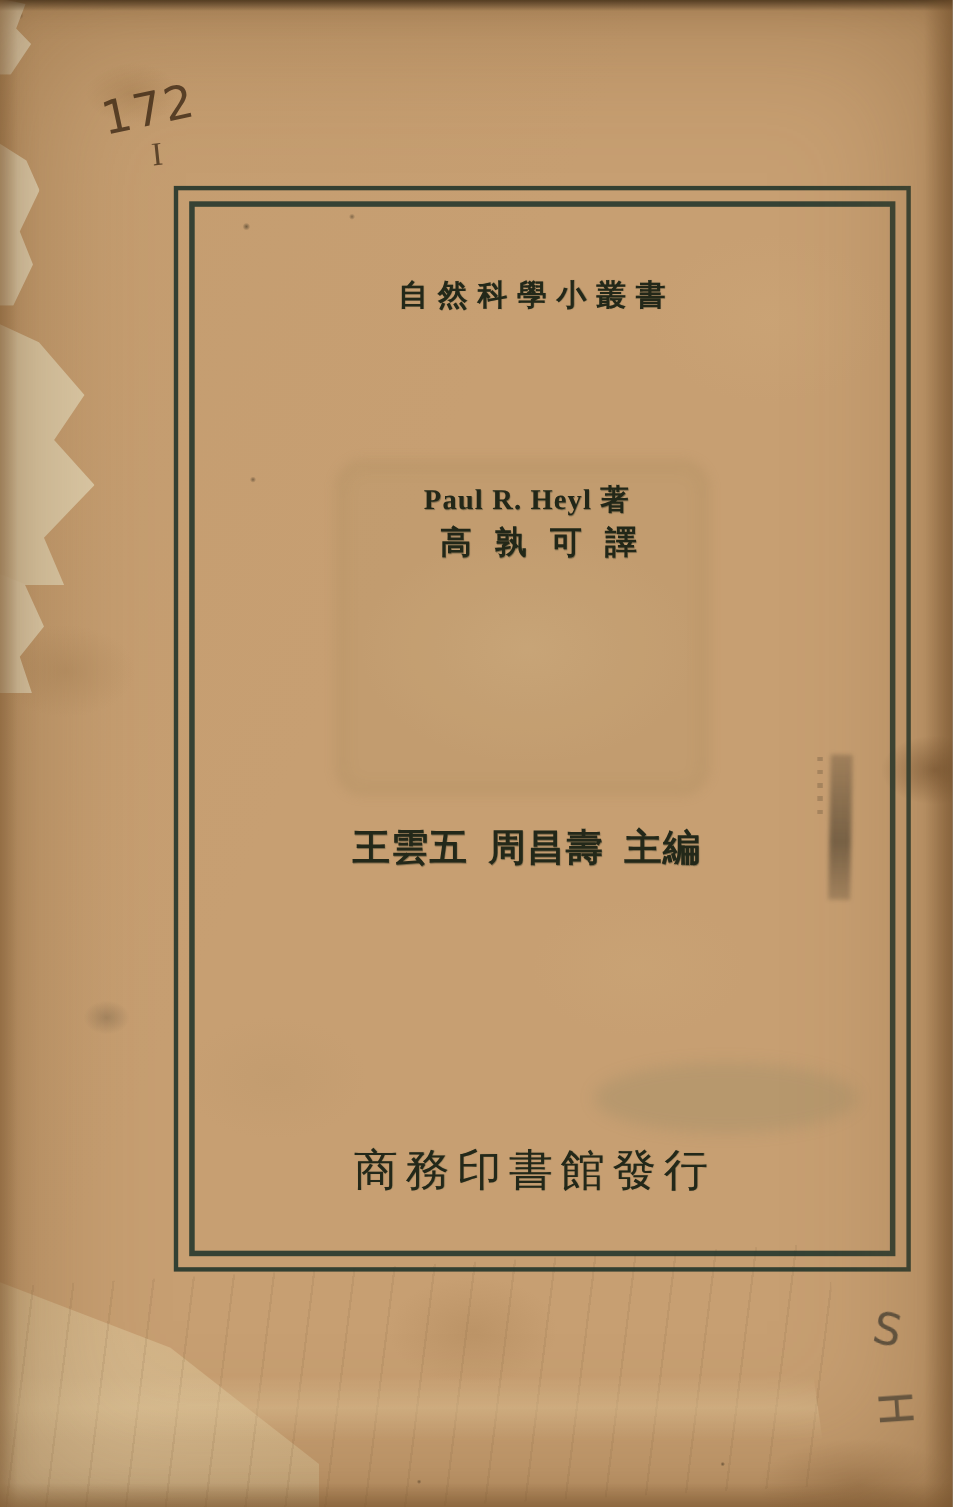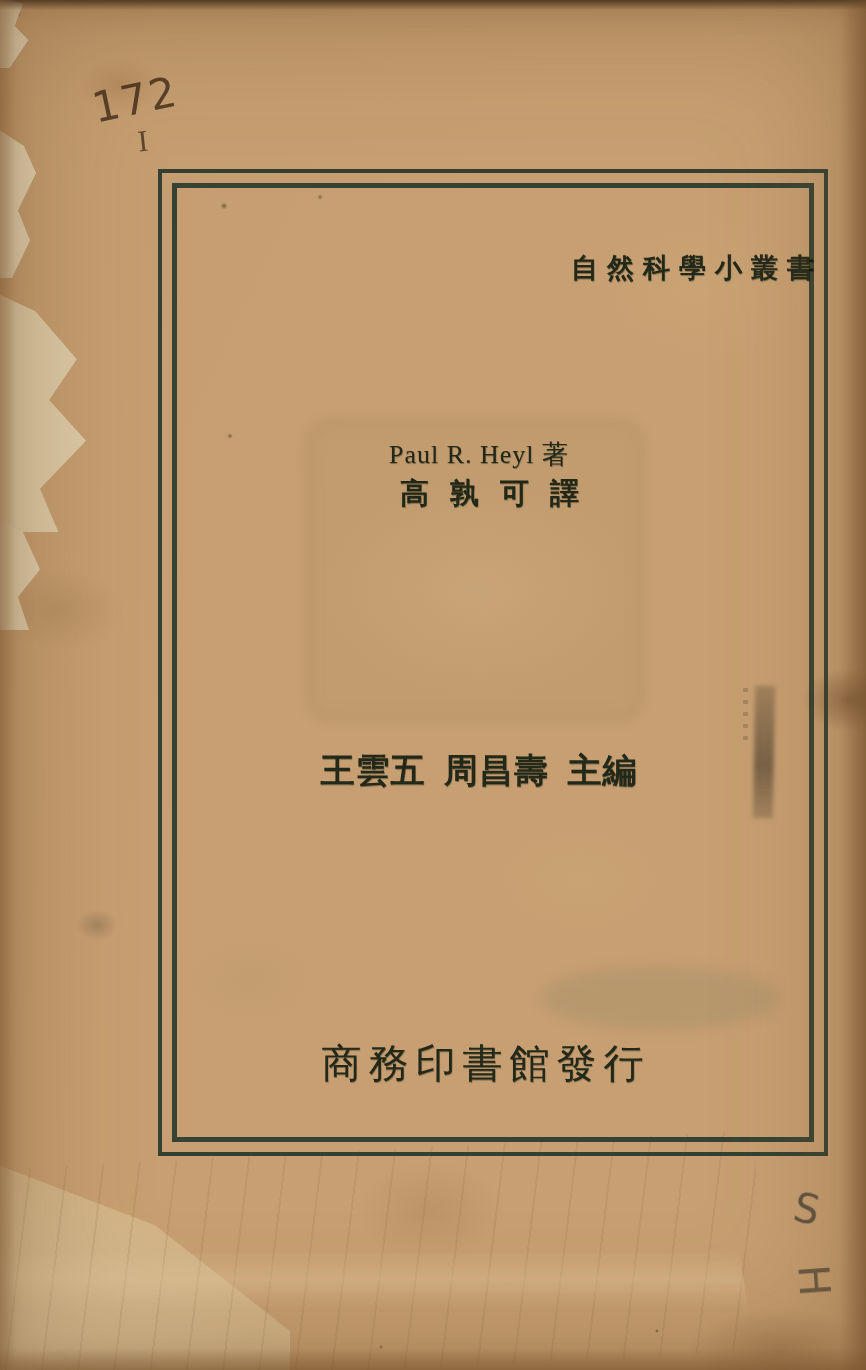--- a/index.html
+++ b/index.html
@@ -81,23 +81,23 @@
   .speck-trail{position:absolute;left:743px;top:688px;width:5px;height:60px;
     background:repeating-linear-gradient(180deg, rgba(60,50,35,0.5) 0 4px, transparent 4px 12px);
     opacity:.45;filter:blur(0.5px);}
   .smudge-green{position:absolute;left:540px;top:966px;width:240px;height:64px;
     background:rgba(105,120,88,0.17);filter:blur(7px);border-radius:50%;}
 
   
   .line{position:absolute;left:144px;width:670px;text-align:center;
     color:#2c4036;mix-blend-mode:multiply;
     text-shadow:0.5px 0.5px 0.8px rgba(44,64,54,0.45);}
-  .series{top:250px;font-size:27px;font-weight:600;letter-spacing:9px;padding-left:9px;text-align:right;}
+  .series{top:250px;font-size:27px;font-weight:600;letter-spacing:9px;padding-left:9px;}
   .title{top:330px;font-size:46px;font-weight:700;letter-spacing:9px;padding-left:9px;}
-  .author{top:437px;font-size:26px;font-weight:400;letter-spacing:1px;}
+  .author{top:437px;font-size:26px;font-weight:700;letter-spacing:1px;}
   .translator{top:474px;font-size:29px;font-weight:600;letter-spacing:21px;padding-left:21px;}
   .editors{top:748px;font-size:34px;font-weight:700;letter-spacing:1px;word-spacing:9px;}
   .publisher{top:1036px;font-size:40px;font-weight:400;letter-spacing:7px;padding-left:7px;}
 
   
   .hand{position:absolute;mix-blend-mode:multiply;}
   .shelf-num{left:92px;top:75px;font-size:42px;font-family:"DejaVu Sans",sans-serif;
     color:rgba(88,75,58,0.85);transform:rotate(-12deg);letter-spacing:2px;}
   .shelf-letter{left:138px;top:124px;font-size:30px;font-family:"Liberation Serif",serif;
     color:rgba(88,75,58,0.8);transform:rotate(-6deg);}

